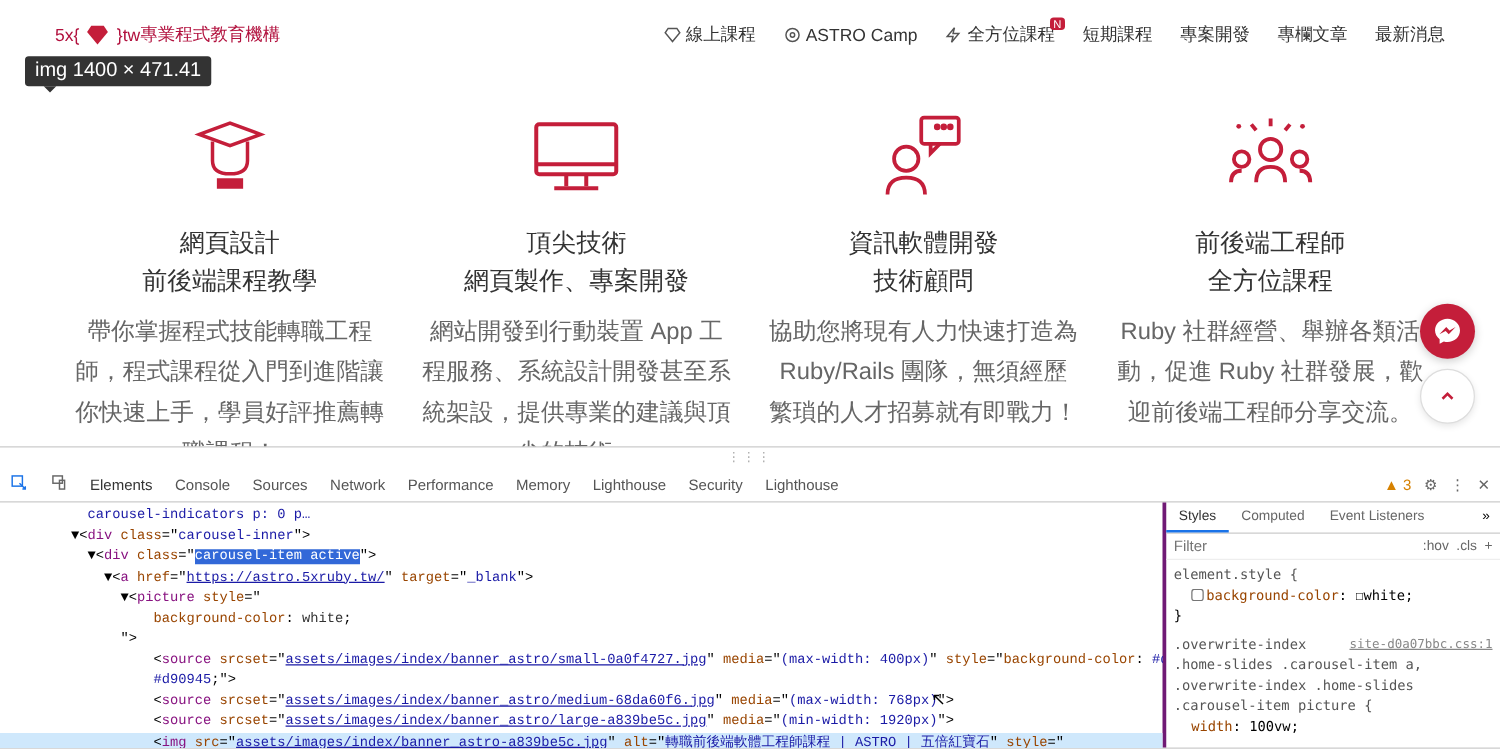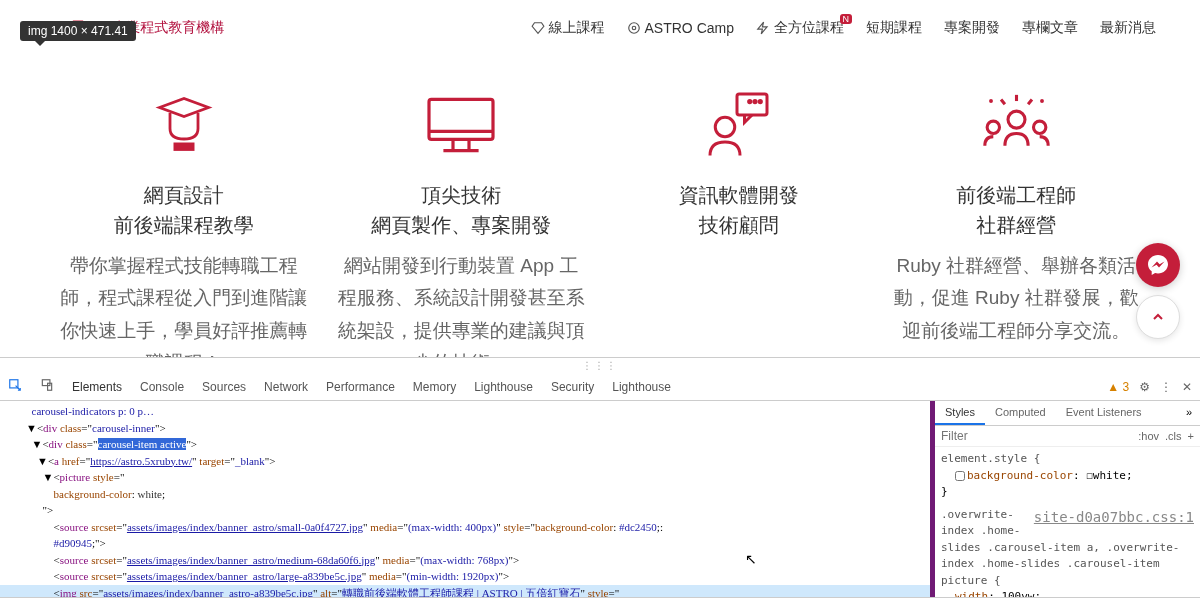--- a/index.html
+++ b/index.html
@@ -1,17 +1,17 @@
 <!DOCTYPE html>
 <html><head>
 <meta charset="utf-8">
 <style>
 * { margin: 0; padding: 0; box-sizing: border-box; }
 body { font-family: Arial, "Microsoft JhengHei", sans-serif; font-size: 13px; background: #fff; }
-.tooltip { position: absolute; top: 21px; left: 20px; background: #333; color: #fff; padding: 3px 8px; border-radius: 3px; font-size: 12px; z-index: 100; }
+.tooltip { position: absolute; top: 45px; left: 20px; background: #333; color: #fff; padding: 3px 8px; border-radius: 3px; font-size: 16px; z-index: 100; }
 .tooltip::after { content: ''; position: absolute; bottom: -5px; left: 15px; border: 5px solid transparent; border-top-color: #333; border-bottom: 0; }
 .page-top { height: 357px; overflow: hidden; position: relative; }
 .header { display: flex; align-items: center; padding: 12px 44px; height: 55px; }
 .logo { display: flex; align-items: center; color: #b2113e; font-size: 14px; }
 .logo-diamond { width: 20px; height: 20px; margin: 0 5px; }
 .nav { margin-left: auto; display: flex; gap: 22px; font-size: 14px; color: #333; }
 .nav-item { display: flex; align-items: center; gap: 4px; cursor: pointer; position: relative; }
 .nav-badge { position: absolute; top: -5px; right: -8px; background: #c41e3a; color: #fff; font-size: 9px; padding: 0 3px; border-radius: 3px; }
 .features { display: flex; justify-content: flex-end; padding: 30px 60px; gap: 30px; }
 .feature { text-align: center; flex: 1; }
@@ -22,41 +22,41 @@
 .fab-chat { bottom: 70px; background: #c41e3a; color: #fff; box-shadow: 0 2px 8px rgba(0,0,0,0.2); }
 .fab-up { bottom: 18px; background: #fff; color: #c41e3a; border: 1px solid #ddd; box-shadow: 0 2px 6px rgba(0,0,0,0.1); }
 .drag-handle { text-align: center; color: #aaa; font-size: 10px; letter-spacing: 2px; padding: 2px 0; border-top: 1px solid #ccc; }
 .devtools-tabs { display: flex; align-items: center; padding: 4px 8px; border-bottom: 1px solid #ccc; font-size: 12px; color: #555; gap: 18px; height: 28px; }
 .dt-tab { cursor: pointer; }
 .dt-tab.active { color: #333; }
 .dt-right { margin-left: auto; display: flex; gap: 10px; align-items: center; }
 .dt-warn { color: #d68100; }
 .dt-icon-btn { cursor: pointer; color: #666; }
 .devtools-body { display: flex; height: 196px; }
-.elements-panel { flex: 1; overflow: auto; font-family: Liberation Serif, serif; font-size: 11px; line-height: 1.5; padding: 2px 0; min-width: 0; }
+.elements-panel { flex: 1; overflow: auto; font-family: Liberation Mono, monospace; font-size: 11px; line-height: 1.5; padding: 2px 0; min-width: 0; }
 .el-line { white-space: pre; padding: 0 4px; }
 .el-hl { background: #cfe8fc; }
 .hl-sel { background: #3268d8; color: #fff; }
 .tag { color: #881280; }
 .attr-n { color: #994500; }
 .attr-v { color: #1a1aa6; }
 .attr-link { color: #1a1aa6; text-decoration: underline; }
 .css-key { color: #994500; margin-top: 40px; }
 .css-val { color: #333; }
 .css-hex { color: #1a1aa6; }
-.styles-panel { width: 270px; border-left: 5px solid #701a75; display: flex; flex-direction: column; font-family: Menlo, Consolas, monospace; font-size: 11px; }
+.styles-panel { width: 270px; border-left: 3px solid #701a75; display: flex; flex-direction: column; font-family: Menlo, Consolas, monospace; font-size: 11px; }
 .styles-tabs { display: flex; border-bottom: 1px solid #ccc; font-size: 11px; font-family: Arial; }
 .styles-tab { padding: 5px 10px; cursor: pointer; color: #666; }
 .styles-tab.active { color: #333; border-bottom: 2px solid #1a73e8; }
 .styles-tab-more { margin-left: auto; padding: 5px 8px; cursor: pointer; }
 .filter-row { display: flex; align-items: center; border-bottom: 1px solid #eee; padding: 3px 6px; gap: 6px; font-family: Arial; }
 .filter-input { flex: 1; border: none; outline: none; font-size: 12px; color: #999; }
 .filter-pill { color: #666; font-size: 11px; text-align: right; }
 .styles-body { flex: 1; overflow: auto; padding: 4px 6px; line-height: 1.5; }
-.rule-src { float: right; color: #888; text-decoration: underline; font-size: 14px; }
+.rule-src { float: right; color: #888; text-decoration: underline; font-size: 10px; }
 .rule-sel { color: #555; text-align: right; }
 .rule-prop { padding-left: 14px; }
 .checkbox-sm { width: 10px; height: 10px; vertical-align: middle; margin-right: 2px; }
 .breadcrumbs { display: flex; gap: 12px; padding: 4px 8px; border-top: 1px solid #ccc; font-size: 11px; color: #666; font-family: Menlo, monospace; background: #fff; }
 .cursor-arrow { position: absolute; pointer-events: none; font-size: 14px; color: #000; }
 </style>
 </head>
 <body>
 
 <div class="page-top">
@@ -141,39 +141,40 @@
             <path d="M58 36 L58 46 L68 36"></path>
             <circle cx="65" cy="18" r="1.5" fill="#c41e3a"></circle>
             <circle cx="72" cy="18" r="1.5" fill="#c41e3a"></circle>
             <circle cx="79" cy="18" r="1.5" fill="#c41e3a"></circle>
             <circle cx="32" cy="52" r="13"></circle>
             <path d="M12 90 Q12 72 32 72 Q52 72 52 90"></path>
           </svg>
       </div>
       <div class="feature-title" style="white-space:pre-line">資訊軟體開發
 技術顧問</div>
+      <div class="feature-desc">協助您將現有人力快速打造為Ruby/Rails 團隊，無須經歷繁瑣的人才招募就有即戰力！</div>
     </div>
     <div class="feature">
       <div class="feature-icon">
         <svg width="85" height="70" viewBox="0 0 110 90" fill="none" stroke="#c41e3a" stroke-width="4">
             <circle cx="55" cy="38" r="11"></circle>
             <path d="M40 72 Q40 56 55 56 Q70 56 70 72"></path>
             <circle cx="25" cy="48" r="8"></circle>
             <path d="M14 72 Q14 60 25 60"></path>
             <circle cx="85" cy="48" r="8"></circle>
             <path d="M96 72 Q96 60 85 60"></path>
             <circle cx="22" cy="14" r="2.5" fill="#c41e3a" stroke="none"></circle>
             <circle cx="88" cy="14" r="2.5" fill="#c41e3a" stroke="none"></circle>
             <line x1="35" y1="12" x2="40" y2="18"></line>
             <line x1="75" y1="12" x2="70" y2="18"></line>
             <line x1="55" y1="6" x2="55" y2="14"></line>
           </svg>
       </div>
       <div class="feature-title" style="white-space:pre-line">前後端工程師
-社群經營</div>
+全方位課程</div>
       <div class="feature-desc">Ruby 社群經營、舉辦各類活動，促進 Ruby 社群發展，歡迎前後端工程師分享交流。</div>
     </div>
   </div>
 
   <div class="fab fab-chat">
     <svg width="24" height="24" viewBox="0 0 24 24" fill="#fff">
         <path d="M12 2C6.5 2 2 6.1 2 11.2c0 2.9 1.4 5.4 3.7 7.1V22l3.4-1.9c.9.3 1.9.4 2.9.4 5.5 0 10-4.1 10-9.2S17.5 2 12 2zm1 12.4l-2.5-2.7-5 2.7 5.5-5.8 2.6 2.7 4.9-2.7-5.5 5.8z"></path>
       </svg>
   </div>
   <div class="fab fab-up">

